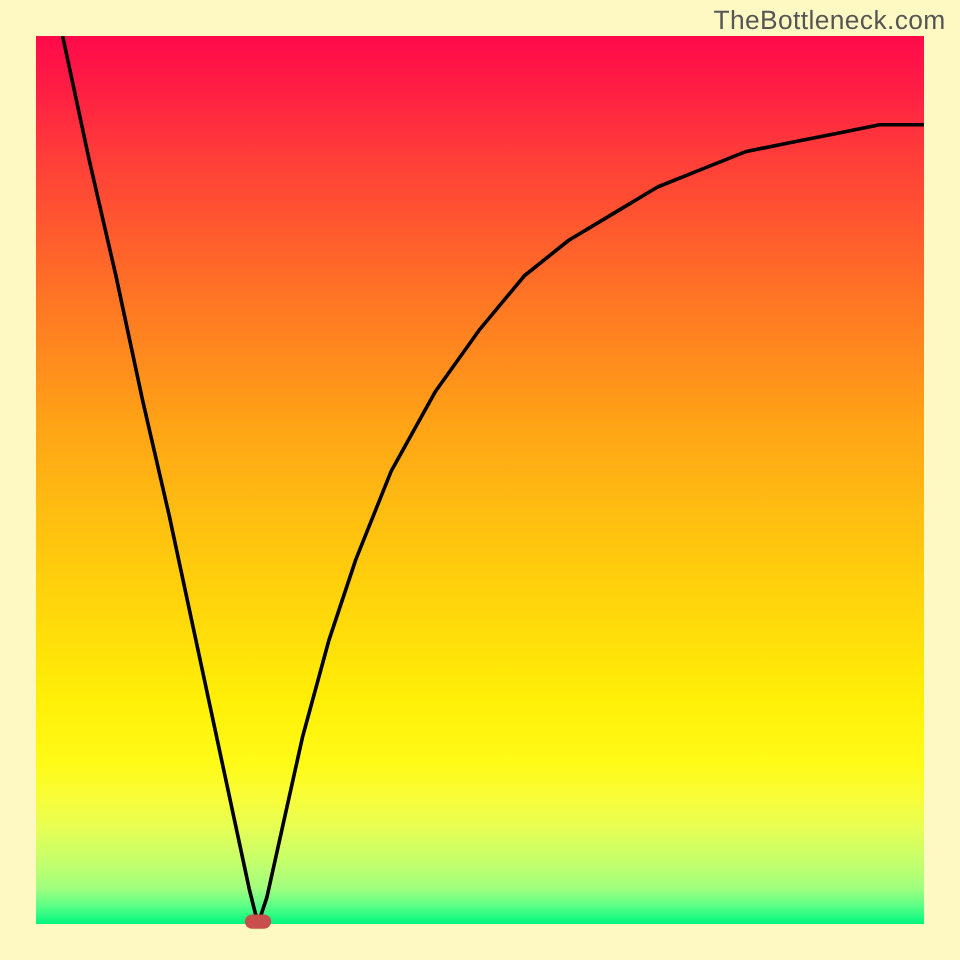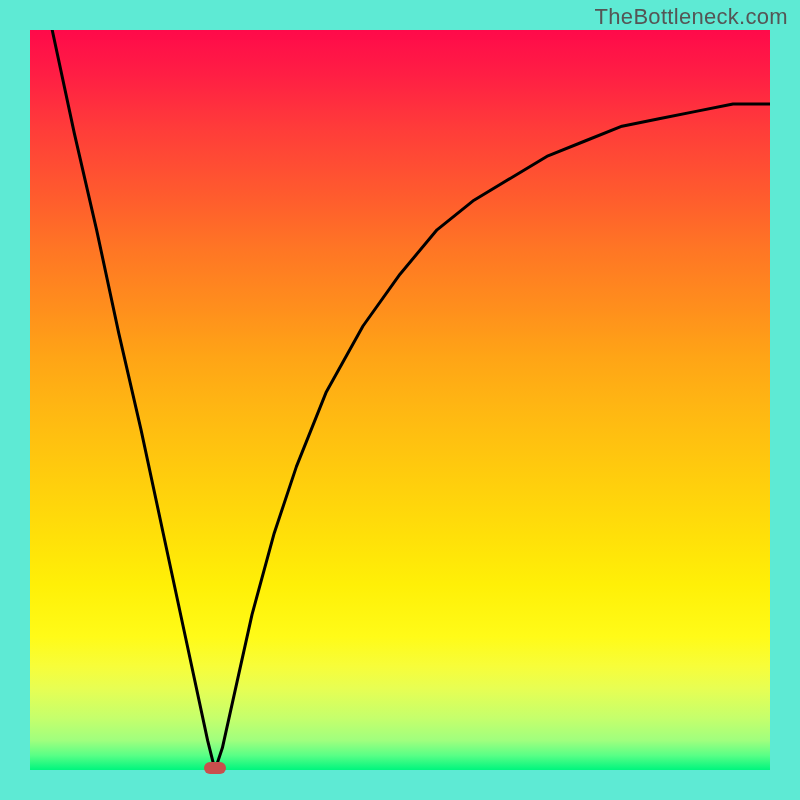--- a/index.html
+++ b/index.html
@@ -7,21 +7,21 @@
     padding: 0;
     width: 800px;
     height: 800px;
     background: #000;
     overflow: hidden;
     font-family: Arial, Helvetica, sans-serif;
   }
   .frame {
     width: 800px;
     height: 800px;
-    background: #5eead4;
+    background: #fef9c3;
     position: relative;
   }
   .plot {
     position: absolute;
     left: 30px;
     top: 30px;
     width: 740px;
     height: 740px;
   }
   .grad {

